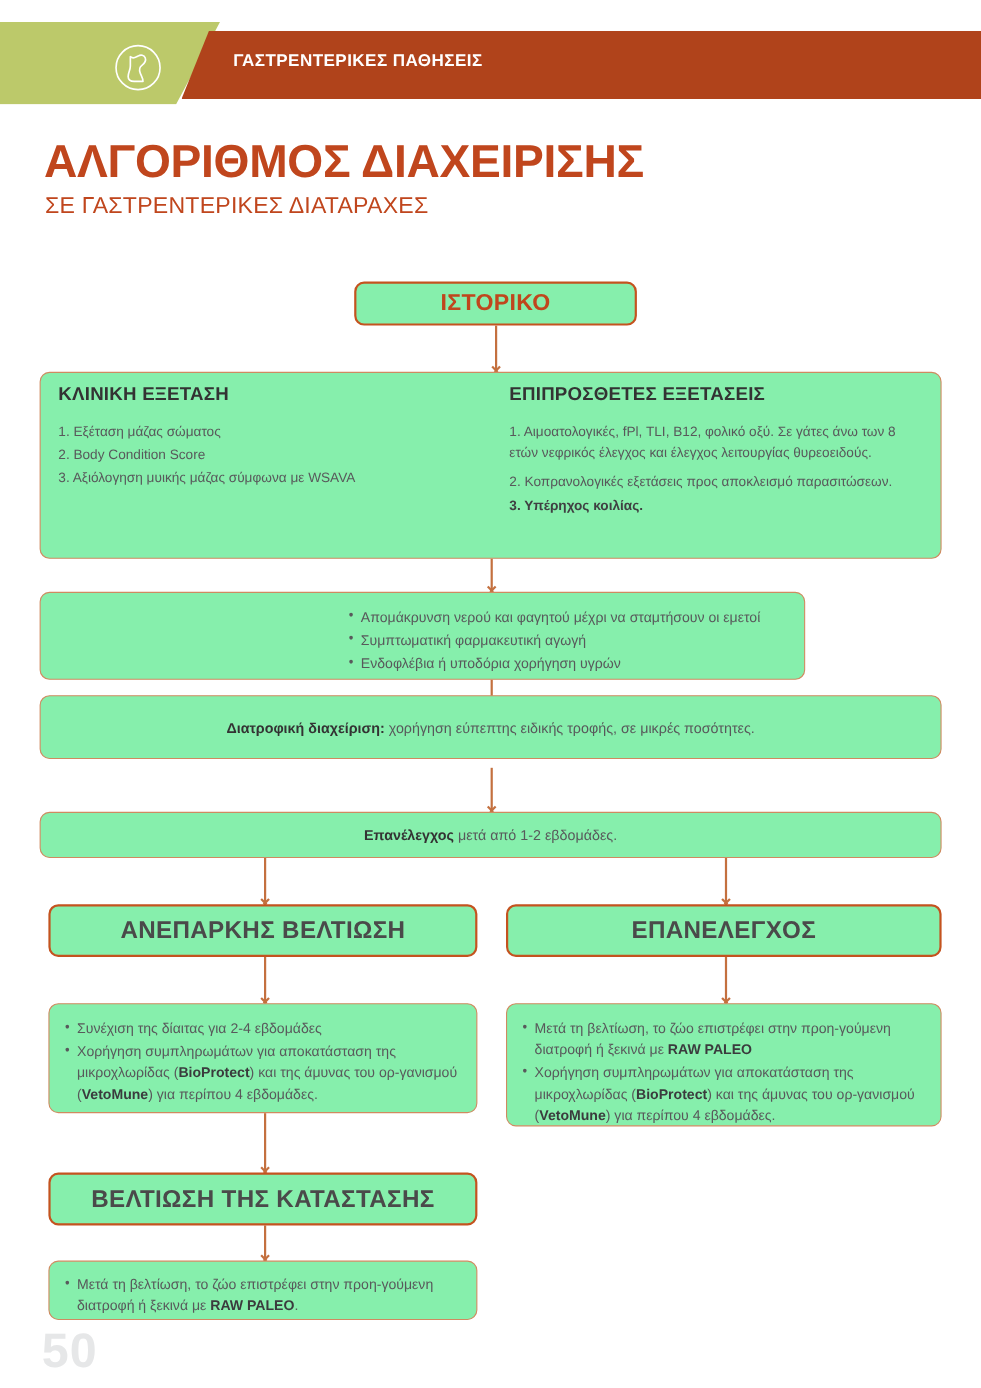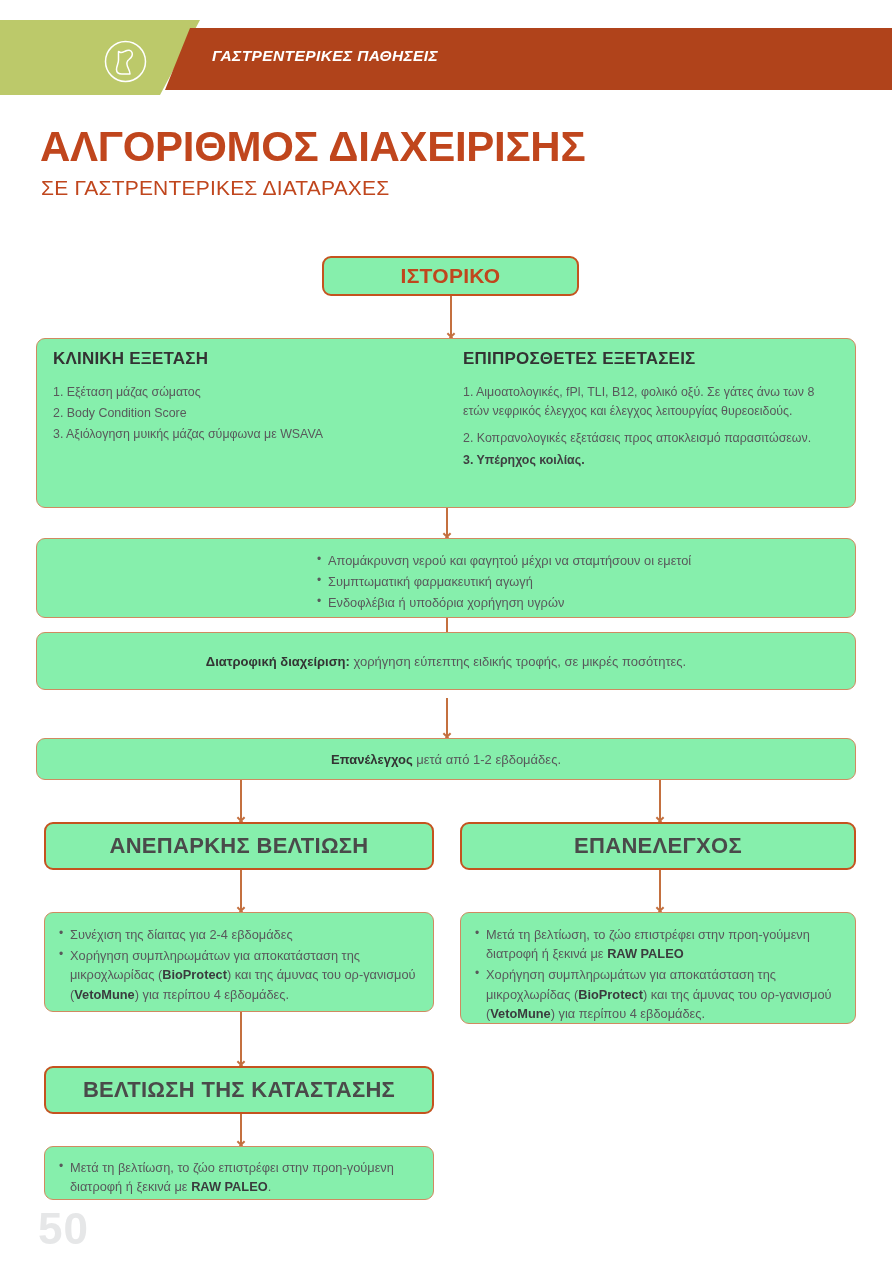--- a/index.html
+++ b/index.html
@@ -2,21 +2,21 @@
 <html><head>
 <meta charset="utf-8">
 <style>
   html,body{margin:0;padding:0;}
   body{
     width:892px;height:1262px;background:#ffffff;
     font-family:"Liberation Sans","DejaVu Sans",sans-serif;
     position:relative;overflow:hidden;
   }
   
-  .header{position:absolute;left:0;top:0;width:892px;height:95px;font-style:italic;}
+  .header{position:absolute;left:0;top:0;width:892px;height:95px;}
   .hdr-green{
     position:absolute;left:0;top:20px;width:200px;height:75px;
     background:#bcc96a;
     clip-path:polygon(0 0, 200px 0, 160px 75px, 0 75px);
   }
   .hdr-logo{position:absolute;left:103px;top:39px;width:45px;height:45px;}
   .hdr-rust{
     position:absolute;left:165px;top:28px;width:727px;height:62px;
     background:#b0431b;
     clip-path:polygon(25px 0, 727px 0, 727px 62px, 0 62px);
@@ -131,21 +131,21 @@
       <p style="margin-top:8px;">2. Κοπρανολογικές εξετάσεις προς αποκλεισμό παρασιτώσεων.</p>
       <p style="font-weight:bold;color:#3f4042;">3. Υπέρηχος κοιλίας.</p>
     </div>
   </div>
 </div>
 <div class="arrow" style="left:446px;top:508px;height:30px;">
   <div class="stem"></div>
     <div class="head"></div>
 </div>
 
-<div class="box faint" style="left:36px;top:538px;width:820px;height:80px;">
+<div class="box faint" style="left:36px;top:538px;width:696px;height:80px;">
   <ul class="bul" style="position:absolute;left:280px;top:12px;width:520px;">
     <li>Απομάκρυνση νερού και φαγητού μέχρι να σταμτήσουν οι εμετοί</li>
     <li>Συμπτωματική φαρμακευτική αγωγή</li>
     <li>Ενδοφλέβια ή υποδόρια χορήγηση υγρών</li>
   </ul>
 </div>
 <div class="arrow" style="left:446px;top:618px;height:38px;">
   <div class="stem"></div>
     <div class="head"></div>
 </div>

